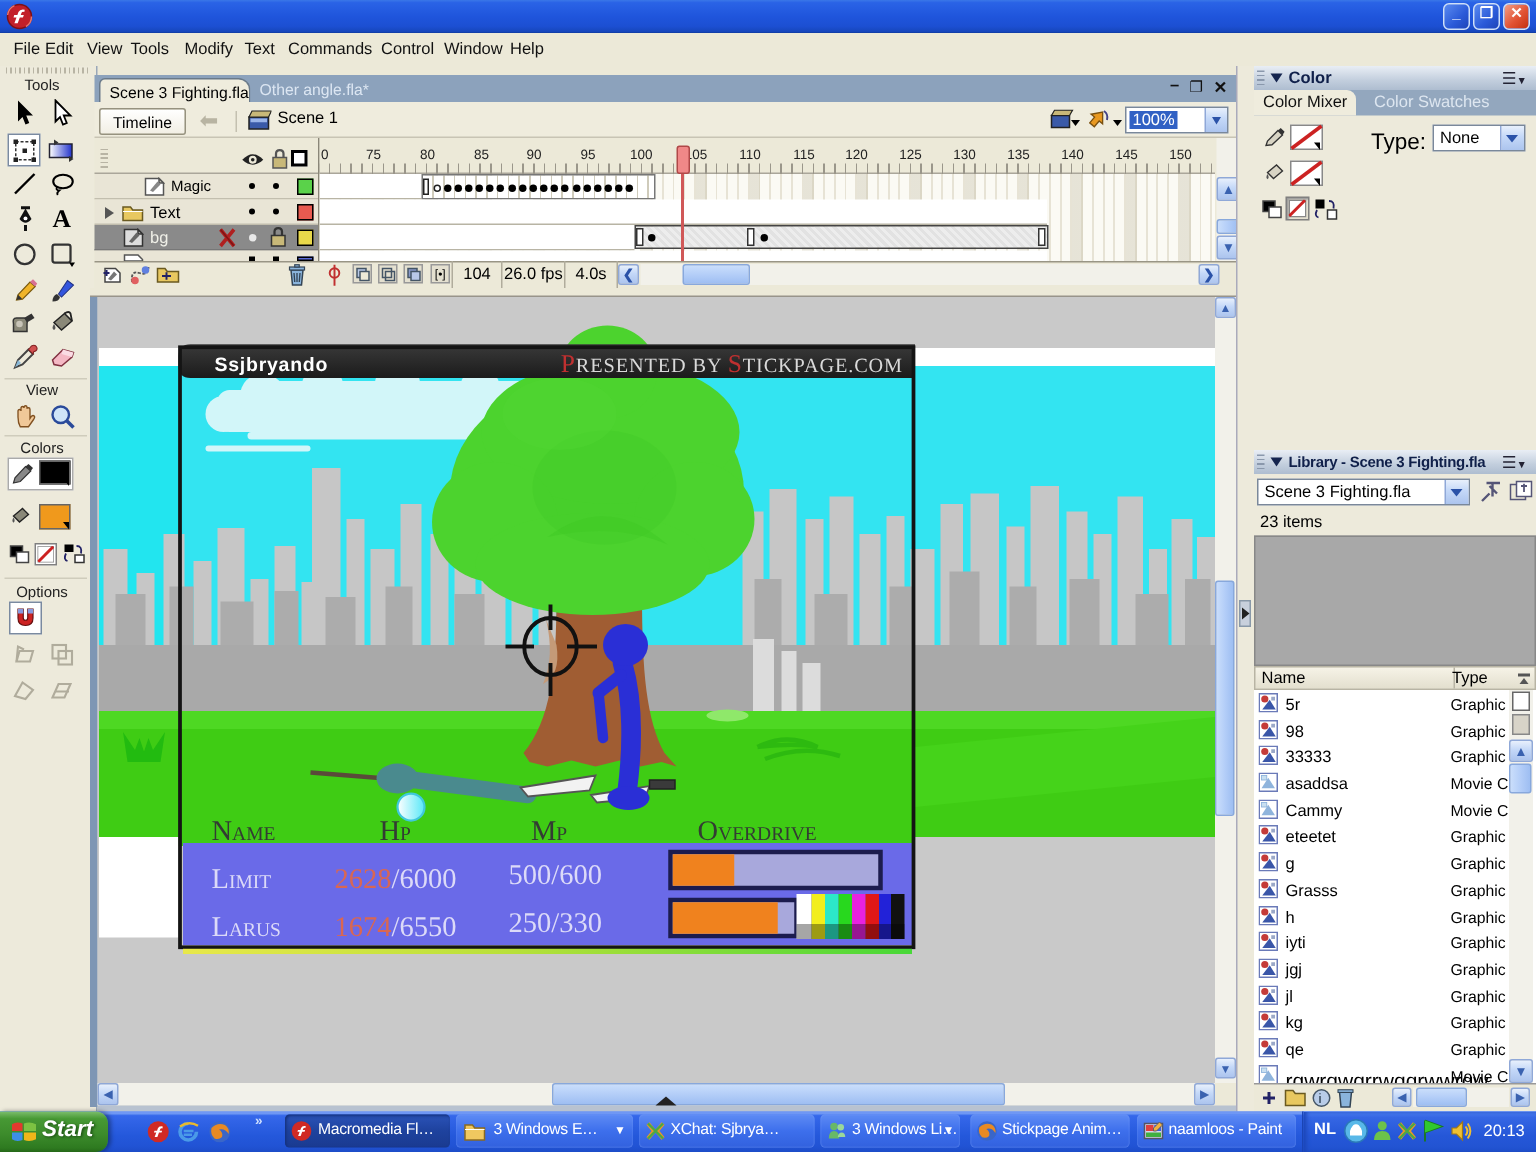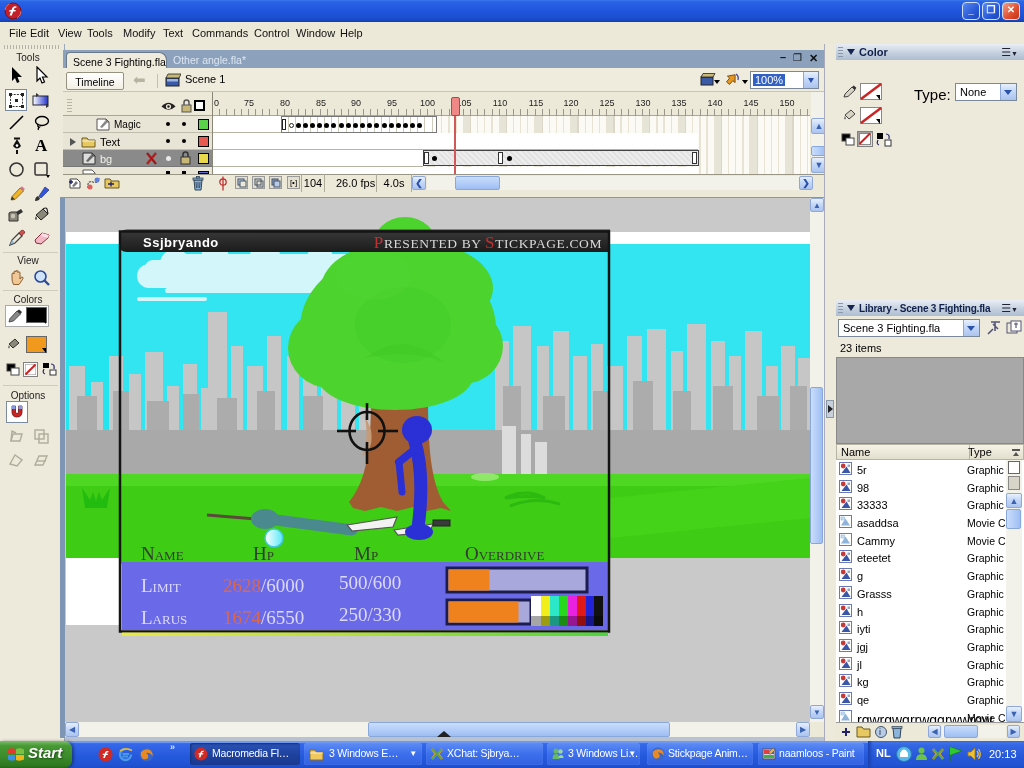--- a/index.html
+++ b/index.html
@@ -429,21 +429,21 @@
     <svg class="abs" style="left:191px;top:86px" width="10" height="10" viewBox="0 0 10 10">
       <rect x="1" y="1" width="6" height="6" fill="none" stroke="#456"></rect>
       <rect x="3" y="3" width="6" height="6" fill="none" stroke="#456"></rect>
     </svg>
     <div class="abs" style="left:206px;top:84px;width:13px;height:13px;border:1px solid #999;background:#e4e0d0"></div>
     <svg class="abs" style="left:208px;top:86px" width="10" height="10" viewBox="0 0 10 10">
       <rect x="1" y="1" width="6" height="6" fill="#8898c8" stroke="#456"></rect>
       <rect x="3" y="3" width="6" height="6" fill="#b8c8e8" stroke="#456"></rect>
     </svg>
     <div class="abs" style="left:224px;top:84px;width:13px;height:13px;border:1px solid #999;background:#e4e0d0;font-size:8px;text-align:center;line-height:12px">[•]</div>
-    <div class="abs" style="left:238px;top:82px;width:24px;height:18px;border-left:1px solid #b0ac9c;border-right:1px solid #b0ac9c;text-align:center;padding-top:3px;font-size:11px">104</div>
+    <div class="abs" style="left:238px;top:82px;width:34px;height:18px;border-left:1px solid #b0ac9c;border-right:1px solid #b0ac9c;text-align:center;padding-top:3px;font-size:11px">104</div>
     <div class="abs" style="left:273px;top:85px;font-size:11px;white-space:nowrap">26.0 fps</div>
     <div class="abs" style="left:313px;top:82px;width:36px;height:18px;border-left:1px solid #b0ac9c;border-right:1px solid #b0ac9c;text-align:center;padding-top:3px;font-size:11px">4.0s</div>
     <div class="sbtn" style="left:349px;top:84px;width:14px;height:14px;font-size:9px;line-height:13px;font-weight:bold;color:#2a52a8">❮</div>
     <div class="sb" style="left:364px;top:84px;width:372px;height:14px"></div>
     <div class="sthumbh" style="left:392px;top:84px;width:45px;height:14px"></div>
     <div class="sbtn" style="left:736px;top:84px;width:14px;height:14px;font-size:9px;line-height:13px;font-weight:bold;color:#2a52a8">❯</div>
   </div>
   <div class="abs" style="left:60px;top:192px;width:5px;height:546px;background:#7E96B4"></div>
   <div class="abs" style="left:60px;top:192px;width:764px;height:6px;background:#ECE9D8;border-bottom:1px solid #98948a"></div>
   <div id="canvas">
@@ -648,20 +648,24 @@
   <div class="abs" style="left:824px;top:44px;width:12px;height:697px;background:#EDEADB;border-left:1px solid #aab;"></div>
   <div class="abs" style="left:826px;top:400px;width:8px;height:18px;background:#C8D0DC;border:1px solid #8898a8"></div>
   <div class="abs" style="left:828px;top:405px;width:0;height:0;border-top:4px solid transparent;border-bottom:4px solid transparent;border-left:5px solid #222"></div>
   <div id="colorpanel">
     <div class="phead" style="left:0;top:0">
       <div class="abs" style="left:2px;top:3px;width:5px;height:10px;background:repeating-linear-gradient(0deg,#8a98ac 0 1px,transparent 1px 3px)"></div>
       <div class="abs" style="left:11px;top:5px;width:0;height:0;border-left:4px solid transparent;border-right:4px solid transparent;border-top:6px solid #15254f"></div>
       <span class="abs" style="left:23px;top:2px">Color</span>
       <span class="abs" style="right:6px;top:2px;font-weight:normal;color:#223">☰<span style="font-size:7px">▼</span></span>
     </div>
+    <div class="abs" style="left:0;top:16px;width:188px;height:17px;background:#93A7BE">
+      <div class="abs" style="left:0;top:0;width:68px;height:17px;background:#EFECDD;border-radius:0 6px 0 0;color:#111;font-size:11px;padding:2px 0 0 6px">Color Mixer</div>
+      <span class="abs" style="left:80px;top:2px;color:#DDE6F0;font-size:11px">Color Swatches</span>
+    </div>
 
     <svg class="abs" style="left:7px;top:40px" width="14" height="15" viewBox="0 0 14 15">
       <path d="M1 13 L2 10 L9 3 L12 6 L5 12.5 Z" fill="#d8d4c4" stroke="#333" stroke-width="0.9"></path>
       <path d="M9 3 L10.8 1.4 L13.4 3.8 L12 6 Z" fill="#333"></path>
     </svg>
     <div class="abs" style="left:24px;top:39px;width:22px;height:17px;background:#fff;border:1px solid #888"></div>
     <svg class="abs" style="left:24px;top:39px" width="22" height="17" viewBox="0 0 22 17">
       <line x1="21" y1="1" x2="1" y2="16" stroke="#cc2222" stroke-width="2.4"></line>
     </svg>
     <div class="abs" style="left:40px;top:51px;width:0;height:0;border-left:4px solid transparent;border-top:5px solid #000"></div>

